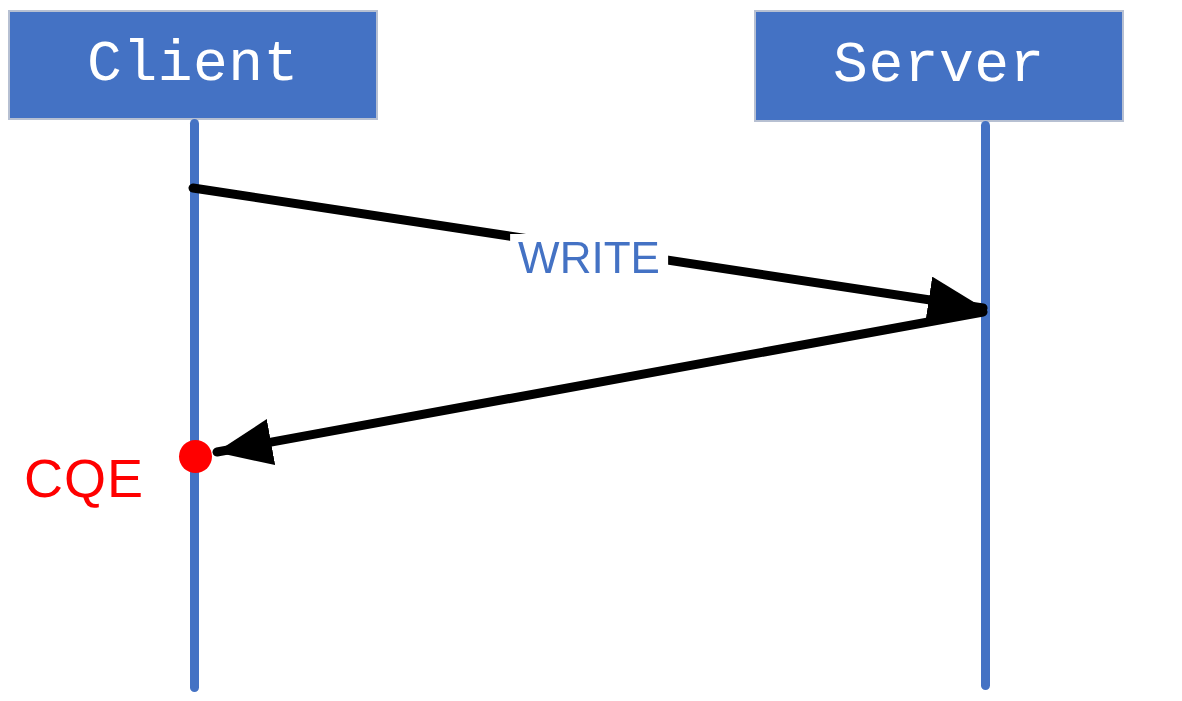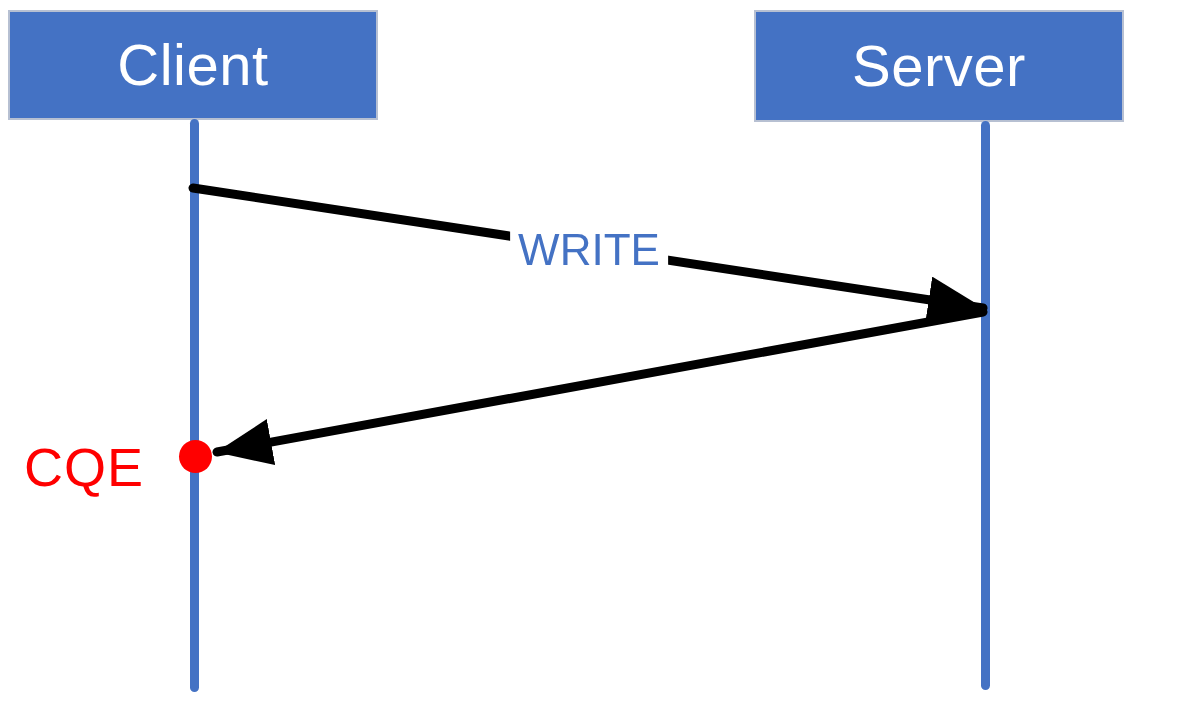--- a/index.html
+++ b/index.html
@@ -20,20 +20,21 @@
     position: absolute;
     top: 10px;
     width: 370px;
     height: 110px;
     background: #4472C4;
     border: 2px solid #b7c0d2;
     box-sizing: border-box;
     display: flex;
     align-items: center;
     justify-content: center;
+    font-family: Liberation Mono, monospace;
   }
   .actor-box.client { left: 8px; }
   .actor-box.server { left: 754px; height: 112px; }
   .actor-label {
     color: #ffffff;
     font-size: 58px;
     line-height: 1;
     letter-spacing: 0.5px;
   }
   
@@ -56,28 +57,29 @@
   
   .msg-label {
     position: absolute;
     transform: translate(-50%, -50%);
     background: #ffffff;
     color: #4472C4;
     font-size: 44px;
     line-height: 1;
     padding: 2px 8px;
     white-space: nowrap;
+    margin-top: 8px;
   }
   .msg-label.write { left: 589px; top: 250px; }
   .msg-label.ack   { left: 588px; top: 383px; }
   
   .cqe-label {
     position: absolute;
     left: 24px;
-    top: 467px;
+    top: 478px;
     transform: translateY(-50%);
     color: #FF0000;
     font-size: 54px;
     line-height: 1;
     letter-spacing: 1px;
   }
   .cqe-dot {
     position: absolute;
     left: 179px;
     top: 440px;

